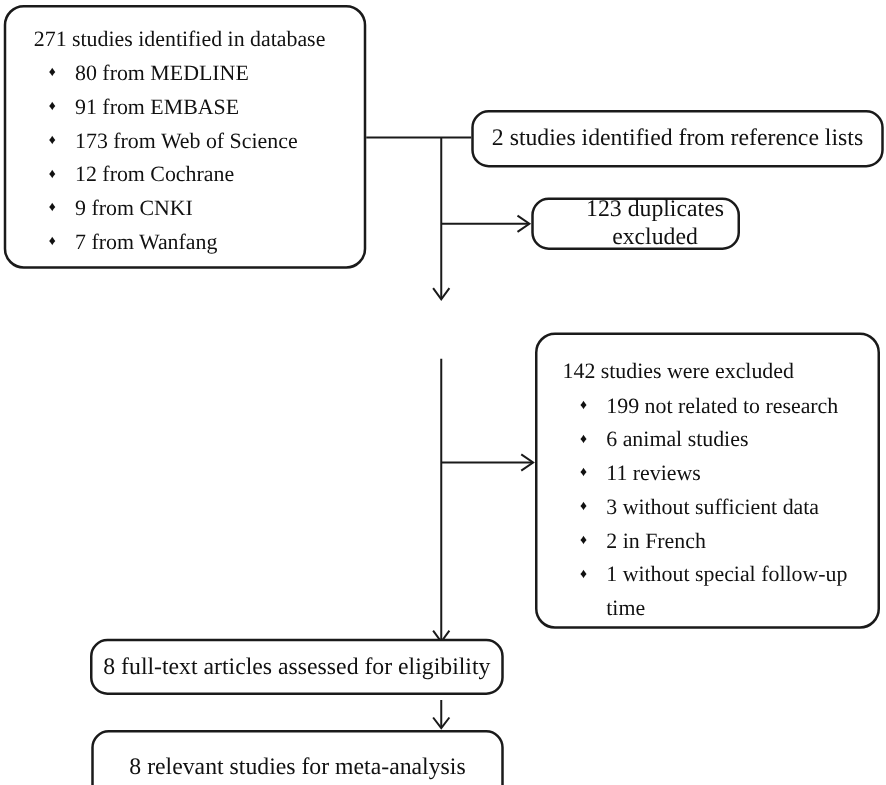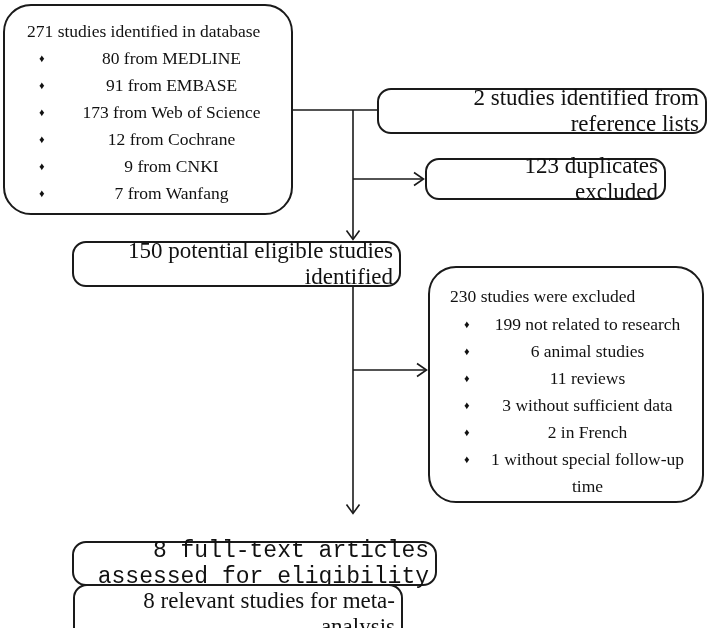--- a/index.html
+++ b/index.html
@@ -17,27 +17,27 @@
     left: 0; top: 0;
     width: 709px; height: 628px;
   }
   .box {
     position: absolute;
     box-sizing: border-box;
     background: #ffffff;
     border: 2px solid #1a1a1a;
     border-radius: 14px;
   }
-  .big-radius { border-radius: 28px; }
+  .big-radius { border-radius: 16px; }
   .center-box {
     display: flex;
     align-items: center;
     justify-content: center;
-    font-size: 23px;
-    text-align: right;
+    font-size: 19px;
+    text-align: center;
     padding: 0 6px;
   }
   .list-title {
     font-size: 17.5px;
     line-height: 27px;
   }
   .bullet-list {
     list-style: none;
     margin: 0;
     padding: 0;
@@ -48,31 +48,31 @@
     font-size: 17.5px;
     line-height: 27px;
   }
   .bullet-glyph {
     flex: 0 0 auto;
     width: 21px;
     font-size: 11px;
     line-height: 27px;
     text-align: left;
   }
-  .bullet-text { flex: 1 1 auto; text-align: center; }
+  .bullet-text { flex: 1 1 auto; }
 
   
   #box-database { left: 3px; top: 4px; width: 290px; height: 211px; padding: 12px 8px 0 22px; }
   #box-database .bullet-list { margin-left: 12px; }
   #box-reference { left: 377px; top: 88px; width: 330px; height: 46px; }
-  #box-duplicates { left: 425px; top: 158px; width: 241px; height: 42px; padding-left: 37px; }
+  #box-duplicates { left: 425px; top: 158px; width: 167px; height: 42px; padding-left: 37px; }
   #box-eligible { left: 72px; top: 241px; width: 329px; height: 46px; }
   #box-excluded { left: 428px; top: 266px; width: 276px; height: 237px; padding: 15px 12px 0 20px; }
   #box-excluded .bullet-list { margin-left: 14px; margin-top: 1px; }
-  #box-fulltext { left: 72px; top: 541px; width: 365px; height: 45px; font-family: Liberation Mono, monospace; }
+  #box-fulltext { left: 72px; top: 511px; width: 331px; height: 45px; }
   #box-meta { left: 73px; top: 584px; width: 330px; height: 60px; }
 </style>
 </head>
 <body>
 
 <div class="canvas">
 
   <svg class="connectors" viewBox="0 0 709 628" fill="none" stroke="#1a1a1a" stroke-width="1.6">
     <line x1="293" y1="110" x2="377" y2="110"></line>
     <line x1="353" y1="110" x2="353" y2="239"></line>
@@ -118,26 +118,23 @@
   </div>
 
   <div class="box center-box" id="box-reference">
     <span>2 studies identified from reference lists</span>
   </div>
 
   <div class="box center-box" id="box-duplicates">
     <span>123 duplicates excluded</span>
   </div>
 
-  <div class="box center-box" id="box-eligible">
-    <span>150 potential eligible studies identified</span>
-  </div>
 
   <div class="box big-radius" id="box-excluded">
-    <div class="list-title">230 studies were excluded</div>
+    <div class="list-title">142 studies were excluded</div>
     <ul class="bullet-list">
       <li class="bullet-item">
         <span class="bullet-glyph">♦</span>
         <span class="bullet-text">199 not related to research</span>
       </li>
       <li class="bullet-item">
         <span class="bullet-glyph">♦</span>
         <span class="bullet-text">6 animal studies</span>
       </li>
       <li class="bullet-item">

